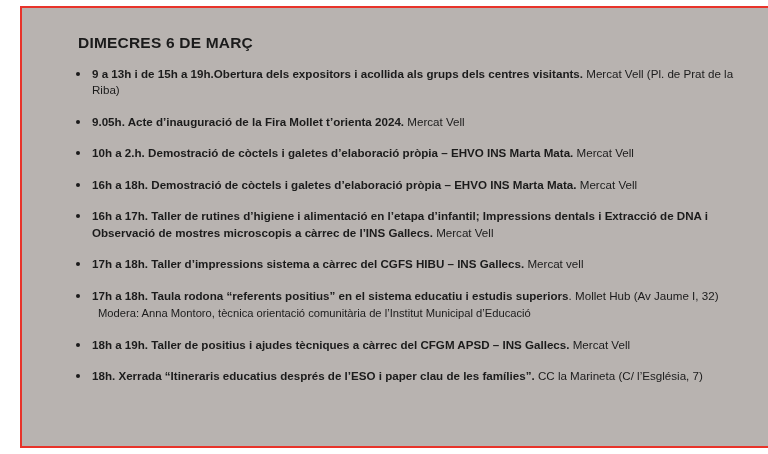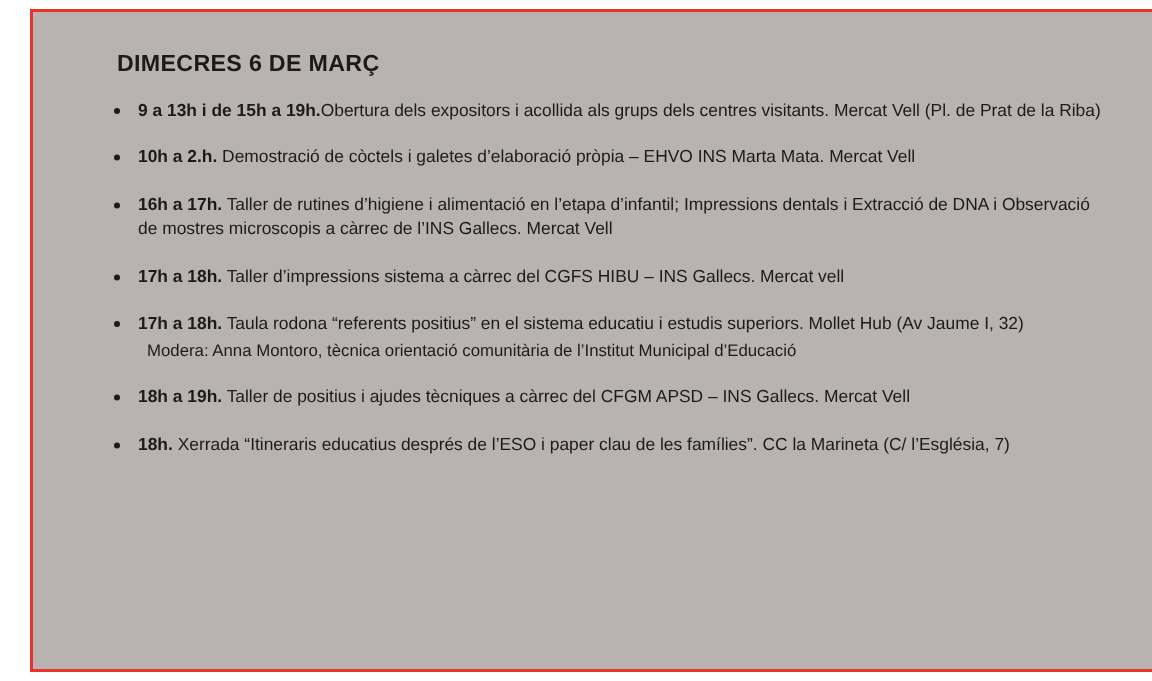--- a/index.html
+++ b/index.html
@@ -55,21 +55,21 @@
     top: 6px;
     width: 4px;
     height: 4px;
     border-radius: 50%;
     background: #1b1b1b;
   }
   .entry-time {
     font-weight: bold;
   }
   .entry-strong {
-    font-weight: normal;
+    font-weight: bold;
   }
   .entry-venue {
     font-weight: normal;
   }
   .entry-sub {
     display: block;
     margin-top: 2px;
     padding-left: 6px;
     font-size: 11.2px;
     line-height: 1.4;
@@ -84,25 +84,31 @@
 
 <div class="page">
   <div class="inner">
     <h1 class="title">DIMECRES 6 DE MARÇ</h1>
     <ul class="agenda">
 
       <li>
         <span class="entry-time">9 a 13h i de 15h a 19h.</span><span class="entry-strong">Obertura dels expositors i acollida als grups dels centres visitants.</span><span class="entry-venue"> Mercat Vell (Pl. de Prat de la Riba)</span>
       </li>
 
+      <li>
+        <span class="entry-time">9.05h.</span><span class="entry-strong"> Acte d’inauguració de la Fira Mollet t’orienta 2024.</span><span class="entry-venue">  Mercat Vell</span>
+      </li>
 
       <li>
         <span class="entry-time">10h a 2.h.</span><span class="entry-strong"> Demostració de còctels i galetes d’elaboració pròpia – EHVO INS Marta Mata.</span><span class="entry-venue"> Mercat Vell</span>
       </li>
 
+      <li>
+        <span class="entry-time">16h a 18h.</span><span class="entry-strong"> Demostració de còctels i galetes d’elaboració pròpia – EHVO INS Marta Mata.</span><span class="entry-venue"> Mercat Vell</span>
+      </li>
 
       <li>
         <span class="entry-time">16h a 17h.</span><span class="entry-strong"> Taller de rutines d’higiene i alimentació en l’etapa d’infantil; Impressions dentals i Extracció de DNA i Observació de mostres microscopis a càrrec de l’INS Gallecs.</span><span class="entry-venue"> Mercat Vell</span>
       </li>
 
       <li>
         <span class="entry-time">17h a 18h.</span><span class="entry-strong"> Taller d’impressions sistema a càrrec del CGFS HIBU – INS Gallecs.</span><span class="entry-venue"> Mercat vell</span>
       </li>
 
       <li>

